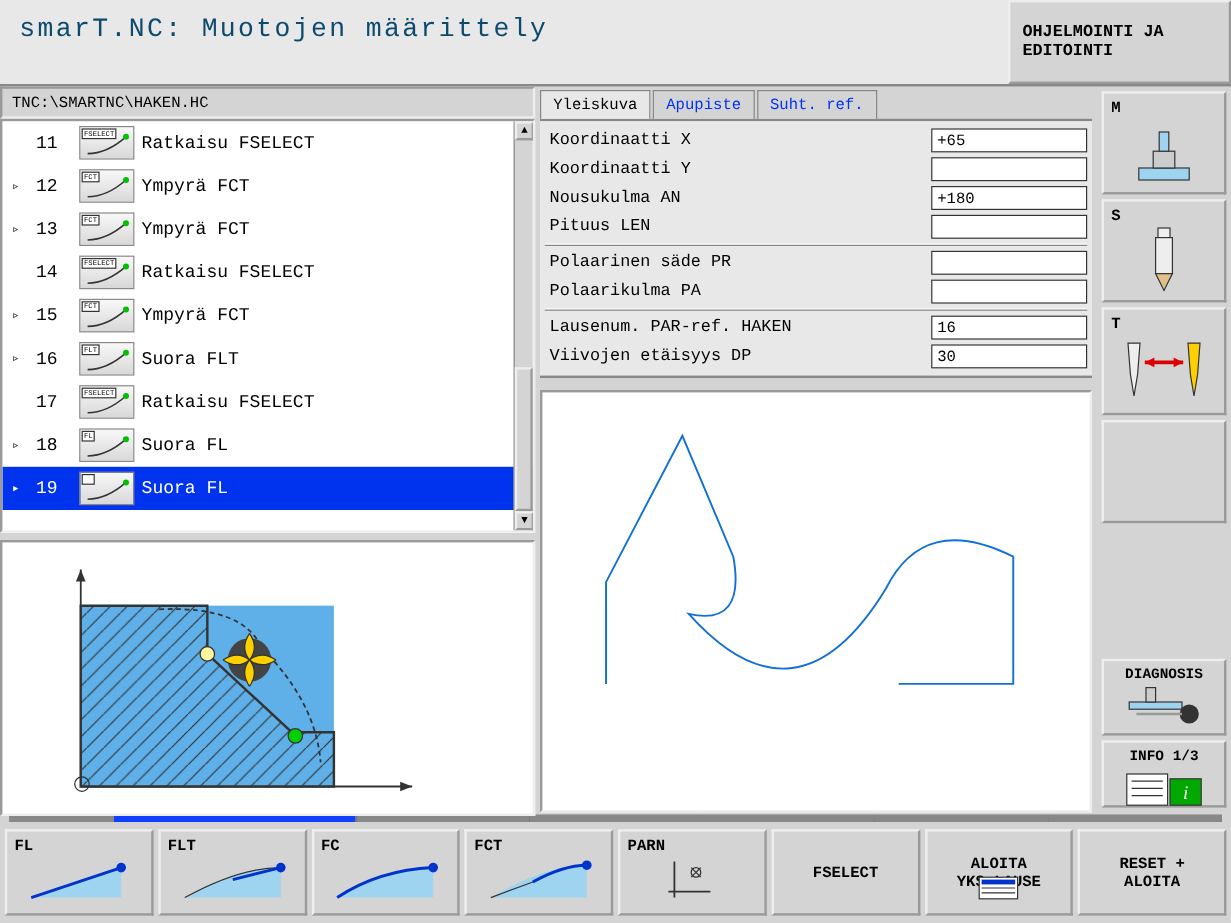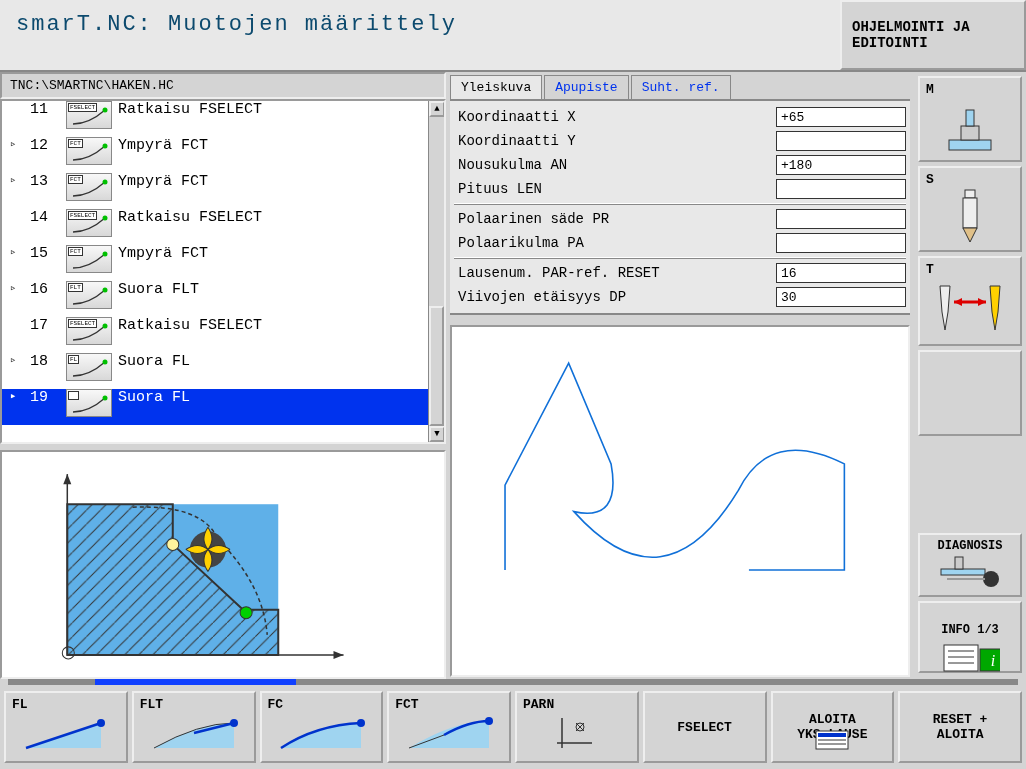--- a/index.html
+++ b/index.html
@@ -55,23 +55,23 @@
   background: #fff;
   border: 2px inset #eee;
   overflow: hidden;
 }
 .tree-scroll {
   height: 100%;
   overflow: hidden;
 }
 .tree-row {
   display: flex;
-  align-items: flex-start;
+  align-items: center;
   height: 36px;
-  padding: 0 4px;
+  padding: 12px 4px;
 }
 .tree-row.selected {
   background: #0033ee;
   color: #fff;
 }
 .exp {
   width: 14px;
   font-size: 11px;
   color: #333;
   text-align: center;
@@ -246,25 +246,25 @@
   font-size: 12px;
 }
 .rbtn svg {
   position: absolute;
   bottom: 6px;
   left: 50%;
   transform: translateX(-50%);
 }
 .spacer { flex: 1; }
 .info-box {
-  height: 72px;
+  height: 56px;
   border: 2px outset #eee;
   background: #d4d4d4;
   font-family: inherit;
-  padding: 20px;
+  padding: 4px;
   position: relative;
 }
 .info-title {
   font-size: 12px;
   font-weight: bold;
   text-align: center;
 }
 .info-icon {
   margin-top: 4px;
   display: flex;
@@ -504,21 +504,21 @@
       <input class="form-input" value="" style="">
           </div>
           <div class="form-row">
       <span class="form-label">Polaarikulma PA</span>
       <input class="form-input" value="" style="">
           </div>
         </div>
       <div class="form-sep"></div>
       <div id="g3">
           <div class="form-row">
-      <span class="form-label">Lausenum. PAR-ref. RESET</span>
+      <span class="form-label">Lausenum. PAR-ref. HAKEN</span>
       <input class="form-input" value="16" style="">
           </div>
           <div class="form-row">
       <span class="form-label">Viivojen etäisyys DP</span>
       <input class="form-input" value="30" style="">
           </div>
         </div>
     </div>
     <div class="preview-big">
       <svg width="100%" height="100%" viewBox="0 0 430 290">

